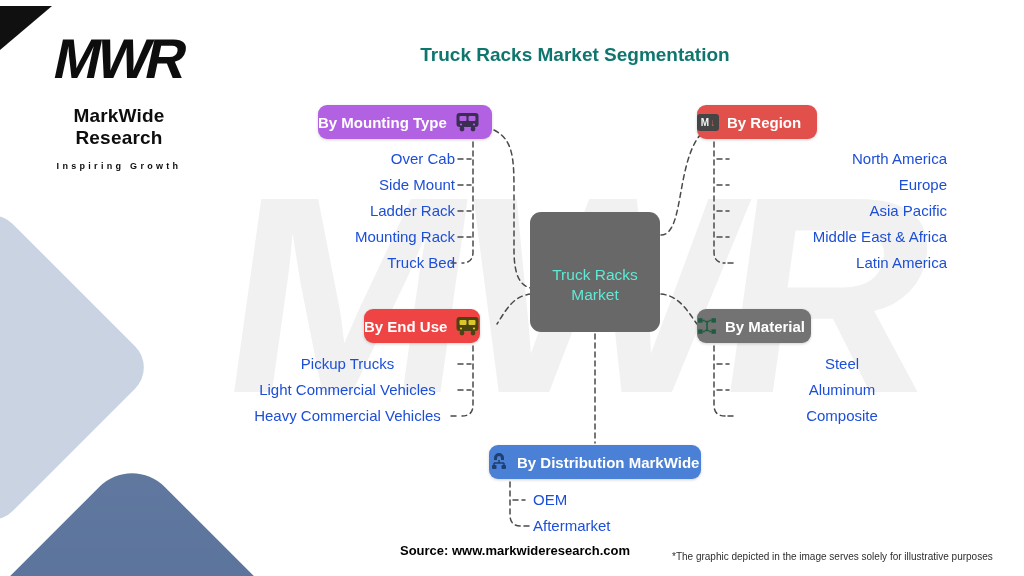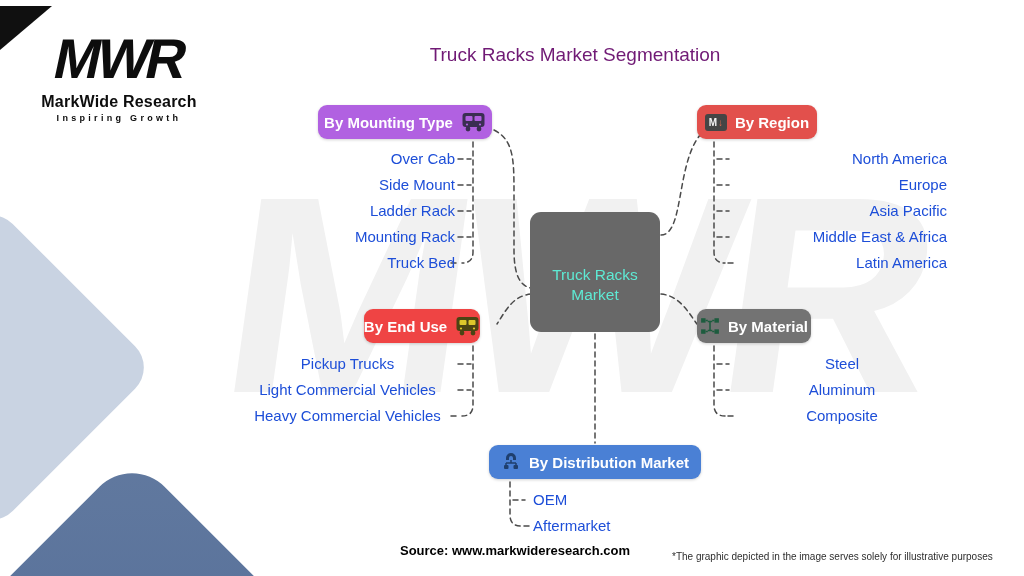--- a/index.html
+++ b/index.html
@@ -16,34 +16,34 @@
     background:linear-gradient(135deg,#61799f,#506a96); border-radius:46px;
     transform:rotate(45deg); z-index:0; }
   .watermark { position:absolute; left:228px; top:148px; z-index:0;
     font-size:295px; font-weight:bold; line-height:1; letter-spacing:-14px;
     color:#f1f1f1; transform:skewX(-8deg) scaleY(0.95); user-select:none; }
 
   
   .logo { position:absolute; left:34px; top:30px; z-index:2; width:170px; text-align:center; color:#0d0d0d; }
   .logo-mwr { font-size:56px; font-weight:bold; letter-spacing:-4px; line-height:1.05;
     transform:skewX(-12deg); display:inline-block; }
-  .logo-name { font-size:16px; font-weight:bold; letter-spacing:.2px; margin-top:4px; }
-  .logo-tagline { font-size:9px; font-weight:bold; letter-spacing:3.3px; margin-top:2px; }
+  .logo-name { font-size:19px; font-weight:bold; letter-spacing:.2px; margin-top:16px; }
+  .logo-tagline { font-size:9px; font-weight:bold; letter-spacing:3.3px; margin-top:12px; }
 
   
   .title { position:absolute; left:300px; top:44px; width:550px; text-align:center;
-    font-size:19px; color:#701a75; z-index:2; }
+    font-size:19px; color:#0f766e; z-index:2;font-weight:bold; }
 
   
   svg.connectors { position:absolute; left:0; top:0; z-index:1; }
   svg.connectors path { fill:none; stroke:#4a4a4a; stroke-width:1.5;
     stroke-dasharray:5 4; stroke-linecap:round; }
 
   
-  .node { position:absolute; display:flex; align-items:center; justify-content:center;
+  .node { position:absolute; display:flex; align-items:center; justify-content:flex-start;
     gap:8px; border-radius:9px; color:#fff; font-weight:bold; font-size:15px;
     white-space:nowrap; z-index:2; box-shadow:0 1px 3px rgba(0,0,0,.18); }
   .node-mounting { left:318px; top:105px; width:174px; height:34px; background:#b161e1; }
   .node-region   { left:697px; top:105px; width:120px; height:34px; background:#e2504c; }
   .node-enduse   { left:364px; top:309px; width:116px; height:34px; background:#ef4444; }
   .node-material { left:697px; top:309px; width:114px; height:34px; background:#737373; }
   .node-distribution { left:489px; top:445px; width:212px; height:34px; background:#4a80d5; }
 
   .central { position:absolute; left:530px; top:212px; width:130px; height:120px;
     background:#686868; border-radius:11px; color:#5eead4; display:flex;
@@ -209,21 +209,21 @@
 
   <div class="node node-distribution">
     <span class="node-icon">
       <svg width="20" height="18" viewBox="0 0 20 18">
         <path d="M5 7 L5 5 A5 5 0 0 1 15 5 L15 7 L12 7 L12 5 A2 2 0 0 0 8 5 L8 7 Z" fill="#1f3f6e"></path>
         <path d="M10 7 L10 10 M5 10 L15 10 M5 10 L5 12 M15 10 L15 12" stroke="#1f3f6e" stroke-width="1.5" fill="none"></path>
         <rect x="3" y="12" width="4.5" height="4" rx="1" fill="#1f3f6e"></rect>
         <rect x="12.5" y="12" width="4.5" height="4" rx="1" fill="#1f3f6e"></rect>
       </svg>
     </span>
-    <span>By Distribution Market</span>
+    <span>By Distribution MarkWide</span>
   </div>
   <div class="leaves leaves-distribution">
     <div class="leaf">OEM</div>
     <div class="leaf">Aftermarket</div>
   </div>
 
   <div class="source">Source: www.markwideresearch.com</div>
   <div class="disclaimer">*The graphic depicted in the image serves solely for illustrative purposes</div>
 
 </div>

